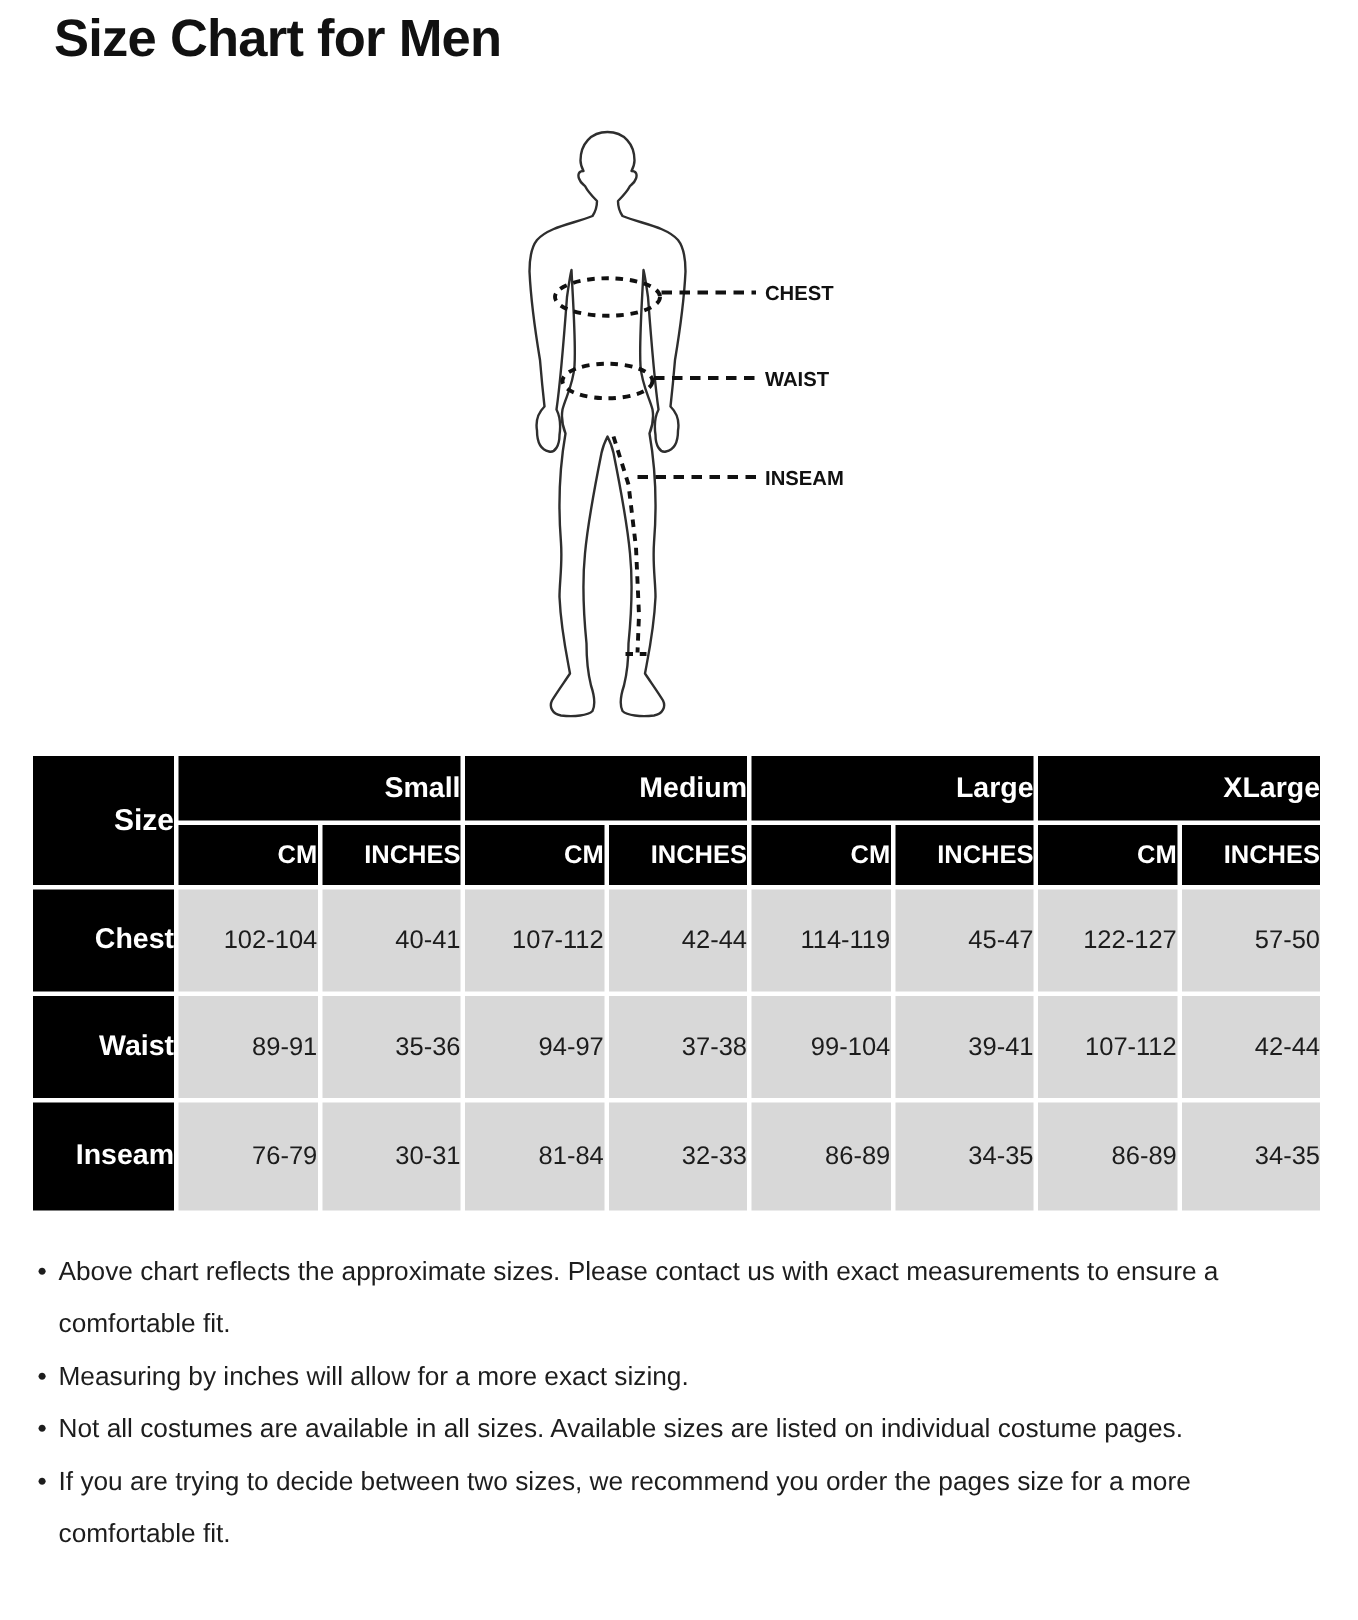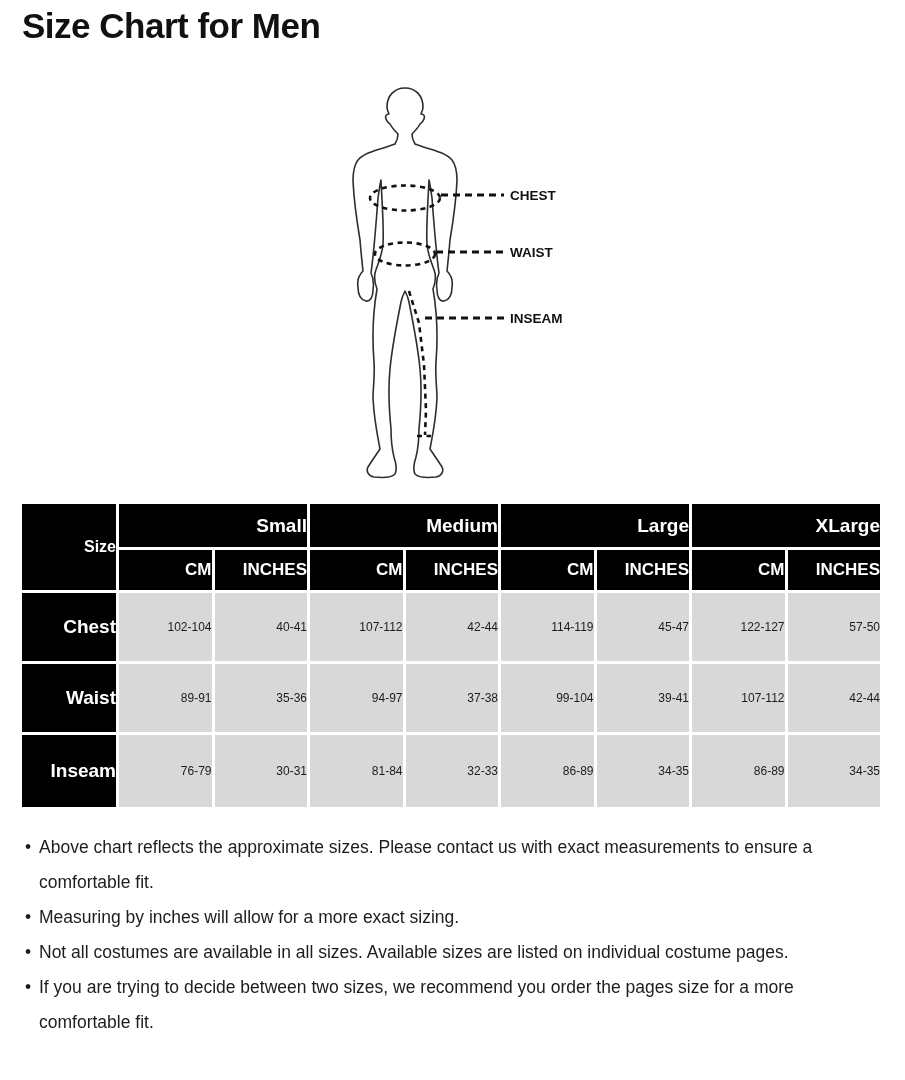--- a/index.html
+++ b/index.html
@@ -7,21 +7,21 @@
     width: 905px; height: 1080px;
     background: #ffffff;
     font-family: "Liberation Sans", sans-serif;
     color: #1a1a1a;
     position: relative;
     overflow: hidden;
   }
 
   
   .page-title {
-    position: absolute; left: 22px; top: 6px;
+    position: absolute; left: 36px; top: 6px;
     font-size: 35px; font-weight: bold; color: #111;
     letter-spacing: -0.5px; white-space: nowrap;
   }
 
   
   .figure-wrap { position: absolute; left: 300px; top: 80px; width: 300px; height: 410px; }
   .figure-wrap svg text {
     font-family: "Liberation Sans", sans-serif;
     font-size: 13.5px; font-weight: bold; fill: #111;
   }
@@ -31,22 +31,22 @@
     position: absolute; left: 19px; top: 501px;
     width: 864px; table-layout: fixed;
     border-collapse: separate; border-spacing: 3px;
   }
   .size-table th, .size-table td {
     text-align: right; vertical-align: middle; padding: 0; overflow: hidden;
   }
   .size-table th.hdr { background: #000000; color: #ffffff; font-weight: bold; }
   .group-row th { height: 43px; font-size: 19px; }
   .unit-row th  { height: 40px; font-size: 17px; margin-top: 48px; }
-  th.corner { font-size: 16px; }
-  .size-table td.val { background: #d8d8d8; color: #1c1c1c; font-size: 12px; font-weight: normal; }
+  th.corner { font-size: 20px; }
+  .size-table td.val { background: #d8d8d8; color: #1c1c1c; font-size: 17px; font-weight: normal; }
   .size-table th.row-label { background: #000000; color: #ffffff; font-weight: bold; font-size: 19px; }
   tr.r-chest  th, tr.r-chest  td { height: 68px; }
   tr.r-waist  th, tr.r-waist  td { height: 68px; }
   tr.r-inseam th, tr.r-inseam td { height: 72px; }
 
   
   .notes { position: absolute; left: 20px; top: 830px; width: 852px; color: #1d1d1d; }
   .notes-heading { font-size: 21px; line-height: 30px; margin: 0 0 8px 0; }
   .note-item { display: flex; font-size: 17.5px; line-height: 35px; padding-left: 5px; }
   .note-bullet { flex: none; width: 14px; }

